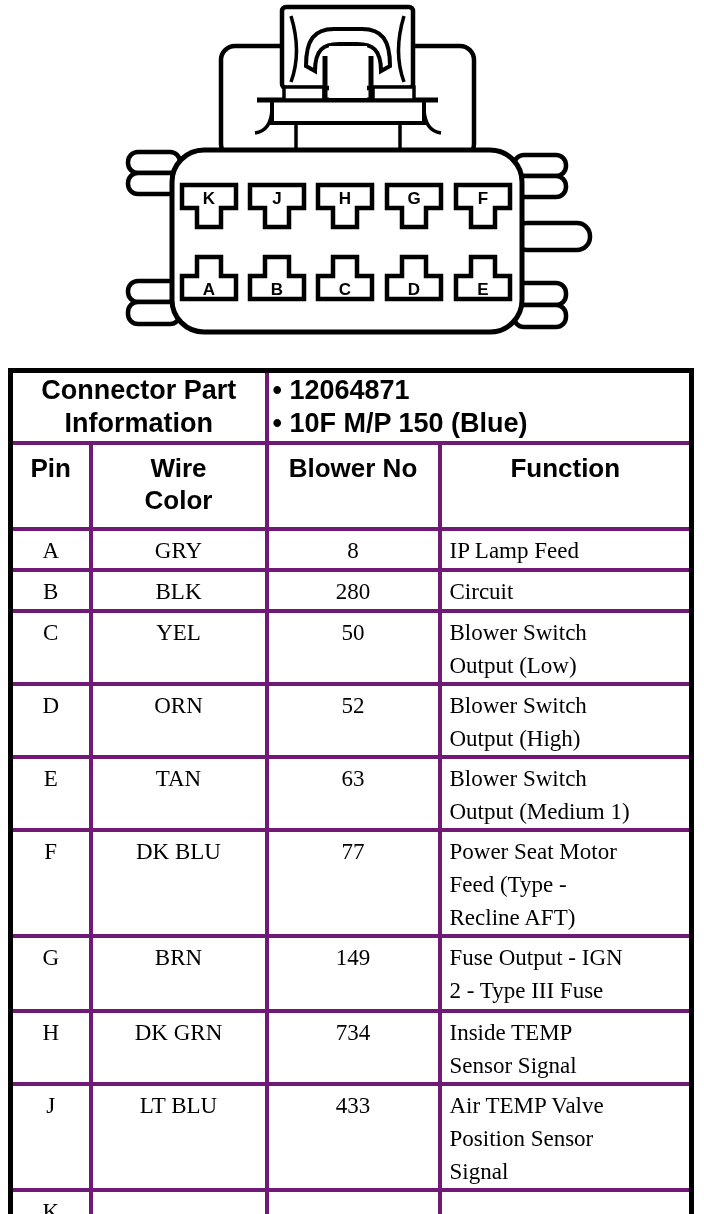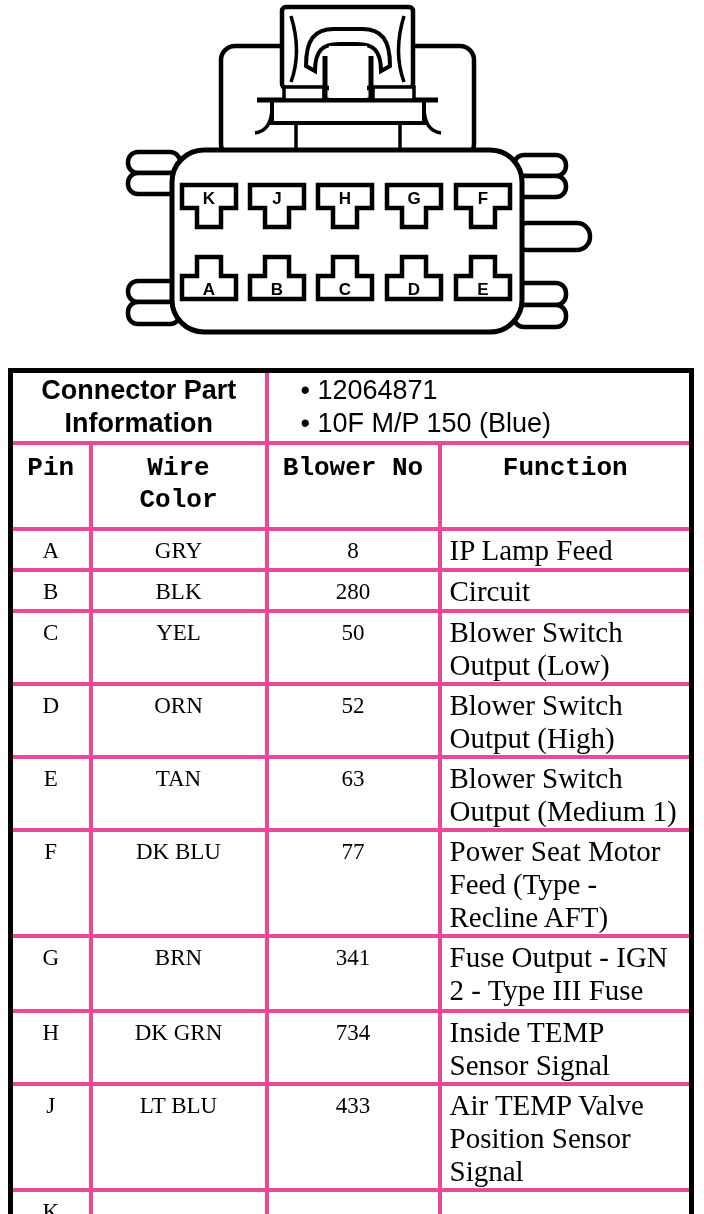--- a/index.html
+++ b/index.html
@@ -28,50 +28,50 @@
   }
   
   table.pinout{
     position:absolute;left:8px;top:368px;
     width:681px;
     border-collapse:collapse;
     table-layout:fixed;
     background:#fff;
   }
   table.pinout td, table.pinout th{
-    border:4px solid #ec4899;
+    border:4px solid #701a75;
     vertical-align:top;
     overflow:hidden;
   }
   table.pinout{border:5px solid #000;}
   .c-title{
     font-family:"Liberation Sans", sans-serif;
     font-weight:bold;font-size:27px;line-height:33px;
     text-align:center;vertical-align:middle;
     white-space:pre-line;
   }
   .c-bullets{
     font-family:"Liberation Sans", sans-serif;
-    font-weight:normal;font-size:27px;line-height:33px;
+    font-weight:bold;font-size:27px;line-height:33px;
     text-align:left;vertical-align:middle;
-    padding-left:32px;
+    padding-left:4px;
   }
   .col-hdr{
-    font-family:Liberation Mono, monospace;
+    font-family:Liberation Sans, sans-serif;
     font-weight:bold;font-size:26px;line-height:32px;
     text-align:center;padding-top:7px;
     white-space:pre-line;
   }
   .c-pin,.c-wire,.c-circ{
     font-size:23px;line-height:33px;
     text-align:center;padding-top:3px;
     white-space:pre-line;
   }
   .c-func{
-    font-size:29px;line-height:33px;
+    font-size:23px;line-height:33px;
     text-align:left;padding:3px 4px 0 8px;
     white-space:pre-line;
   }
 </style>
 </head>
 <body>
 
 <div class="page">
 
   <div class="diagram-wrap">
@@ -205,21 +205,21 @@
       <td class="c-pin">F</td>
       <td class="c-wire">DK BLU</td>
       <td class="c-circ">77</td>
       <td class="c-func">Power Seat Motor
 Feed (Type -
 Recline AFT)</td>
     </tr>
         <tr style="height: 75px;">
       <td class="c-pin">G</td>
       <td class="c-wire">BRN</td>
-      <td class="c-circ">341</td>
+      <td class="c-circ">149</td>
       <td class="c-func">Fuse Output - IGN
 2 - Type III Fuse</td>
     </tr>
         <tr style="height: 69px;">
       <td class="c-pin">H</td>
       <td class="c-wire">DK GRN</td>
       <td class="c-circ">734</td>
       <td class="c-func">Inside TEMP
 Sensor Signal</td>
     </tr>

